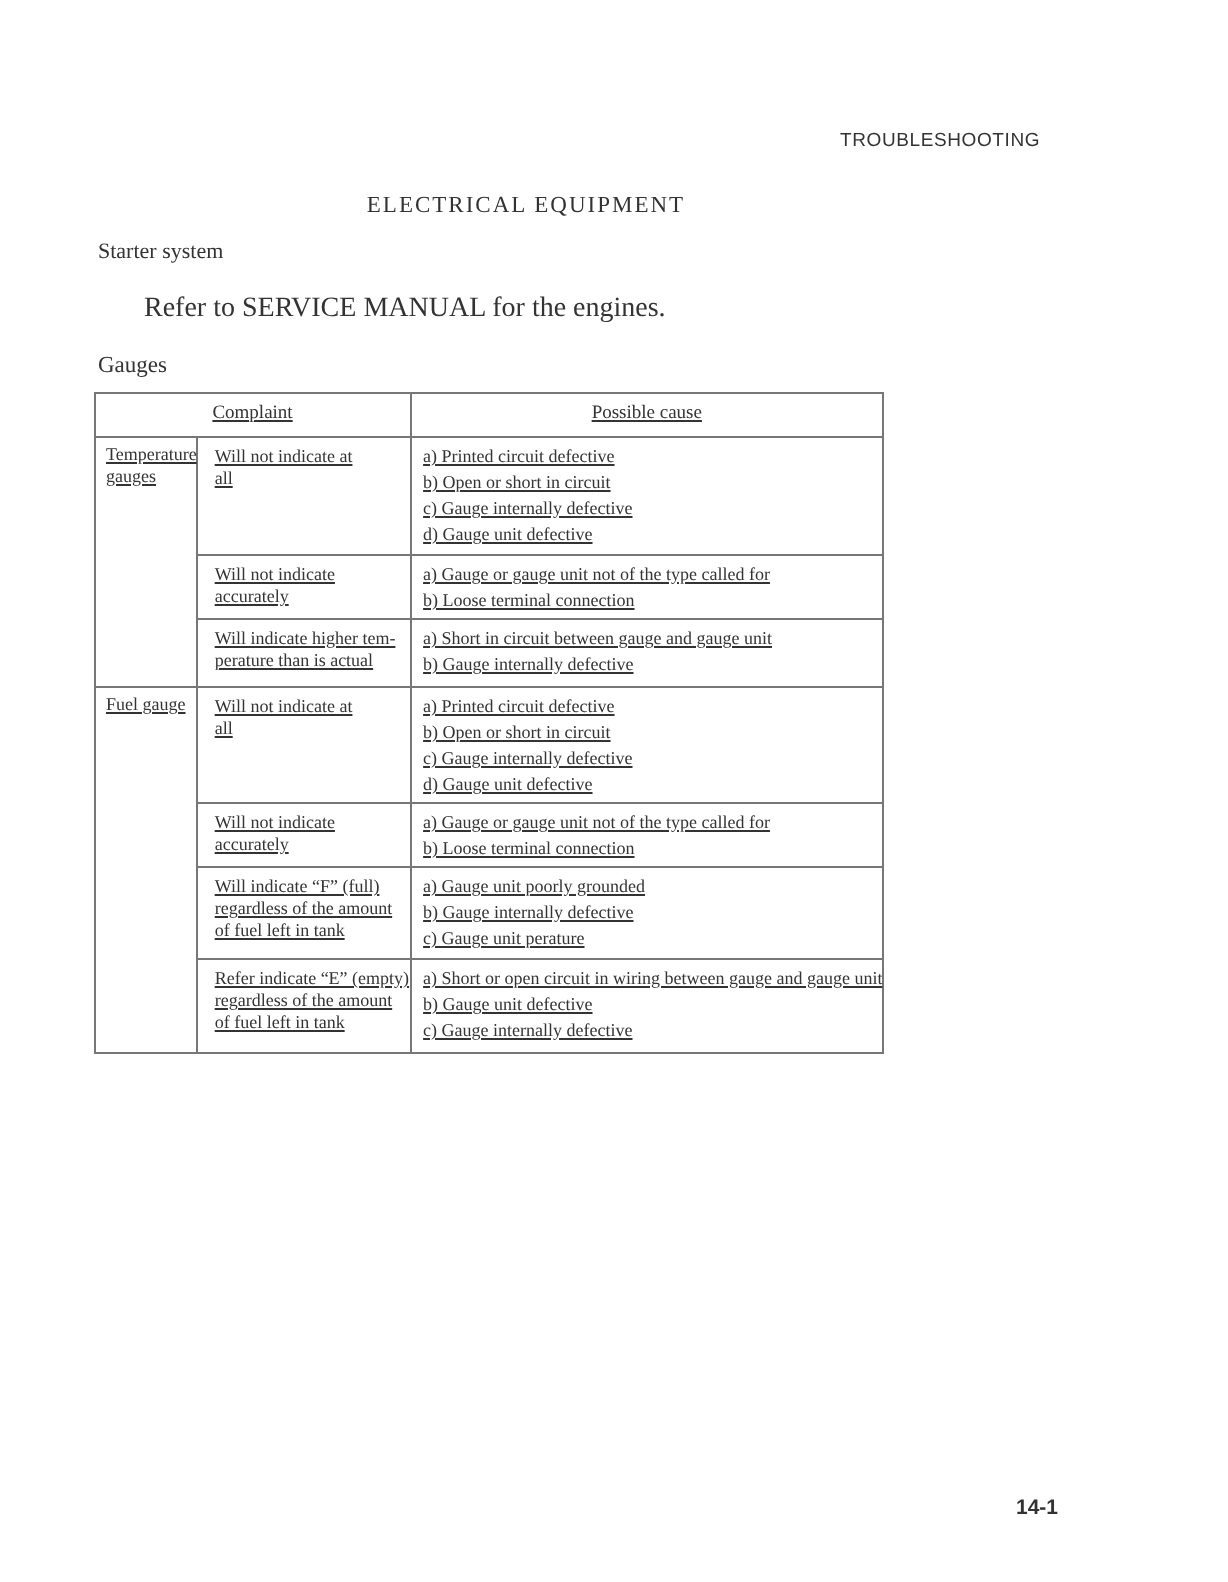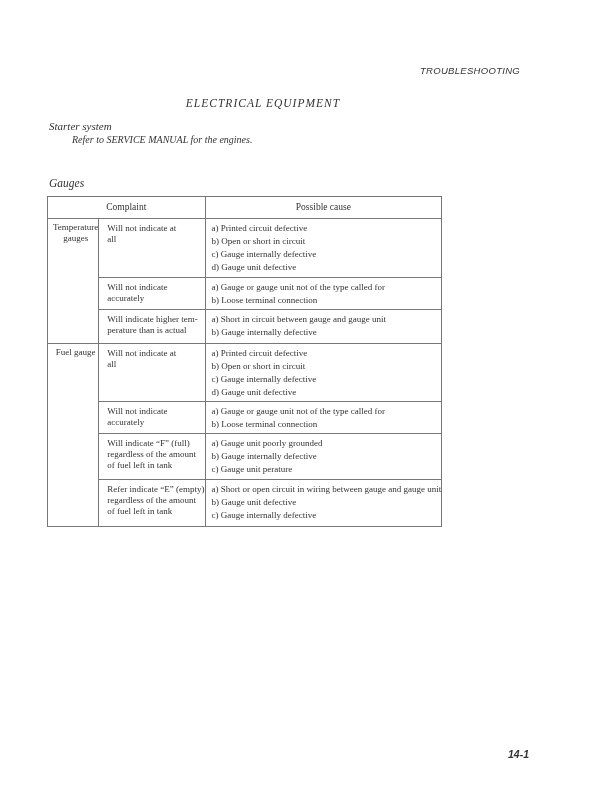--- a/index.html
+++ b/index.html
@@ -1,44 +1,45 @@
 <!DOCTYPE html>
 <html><head>
 <meta charset="utf-8">
 <style>
   html, body { margin: 0; padding: 0; }
   body {
     width: 614px; height: 791px; background: #ffffff; position: relative; overflow: hidden;
     font-family: "Liberation Serif", "DejaVu Serif", serif; color: #2a2a2a;
   }
-  .abs { position: absolute; font-style: italic; }
+  .abs { position: absolute; }
   .header-section {
     left: 420px; top: 65px; font-family: "Liberation Sans", "DejaVu Sans", sans-serif;
     font-size: 9.5px; letter-spacing: 0.3px; color: #333;
   }
   .title {
     left: 0; width: 526px; top: 97px; text-align: center; font-size: 11.5px; letter-spacing: 1px; color: #333;
   }
   .h-starter { left: 49px; top: 120px; font-size: 11px; color: #333; }
-  .p-refer { left: 72px; top: 134px; font-size: 10px; color: #333; }
+  .p-refer { left: 72px; top: 147px; font-size: 14px; color: #333; }
   .h-gauges { left: 49px; top: 177px; font-size: 11.5px; color: #333; }
 
   table.grid {
     position: absolute; left: 47px; top: 196px; width: 386px;
     border-collapse: collapse; font-size: 9px; line-height: 11px; color: #333;
     border: 1.3px solid #444;
+    text-decoration: underline;
   }
   table.grid td, table.grid th {
     border: 1px solid #777; vertical-align: top; padding: 0;
   }
   table.grid th { font-weight: normal; height: 21px; vertical-align: middle; font-size: 9.5px; }
   .col-comp { width: 75px; }
   .col-symp { width: 115px; }
   .col-cause { width: 270px; }
-  .cell-comp { padding: 3px 0 0 5px !important; text-align: center; }
+  .cell-comp { padding: 3px 0 0 5px !important; }
   .cell-symp { padding: 4px 0 0 8px !important; }
   .cell-cause { padding: 3px 0 2px 6px !important; margin-left: 36px; }
   .cause-line { height: 13px; line-height: 13px; white-space: nowrap; }
   .sym-line { white-space: nowrap; }
 
   .page-number {
     left: 508px; top: 748px; font-family: "Liberation Sans", "DejaVu Sans", sans-serif;
     font-size: 10.5px; font-weight: bold; color: #333;
   }
 </style>

